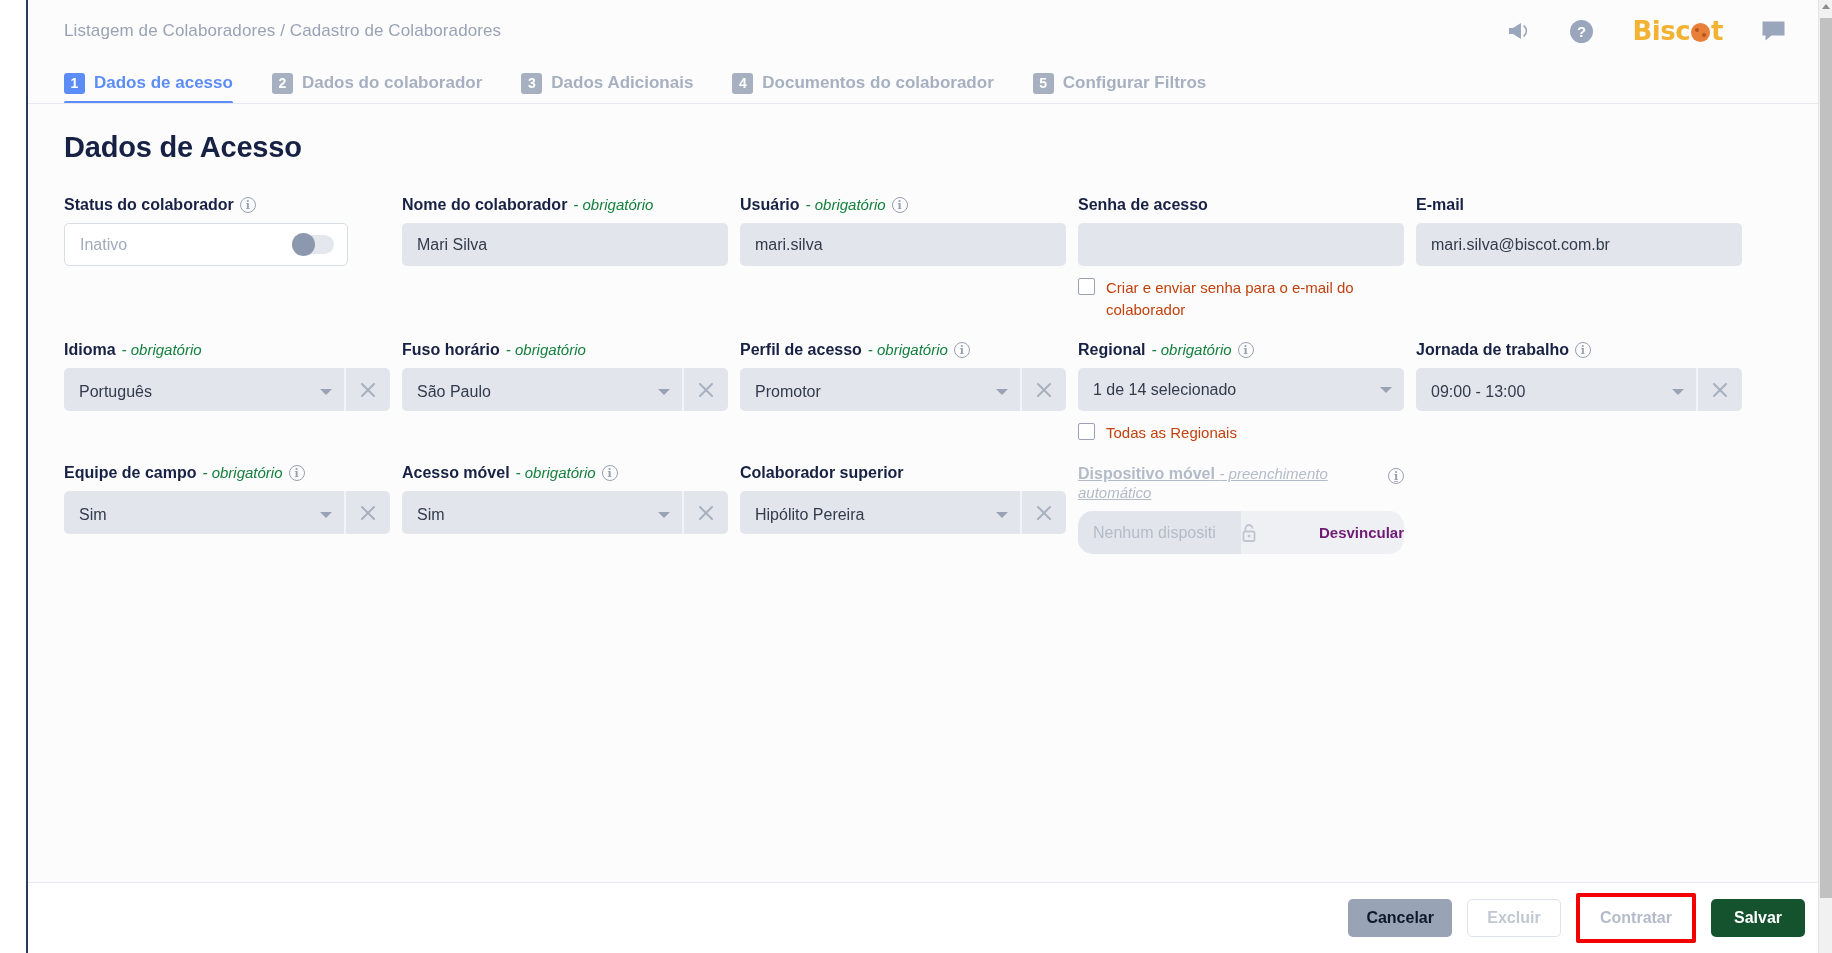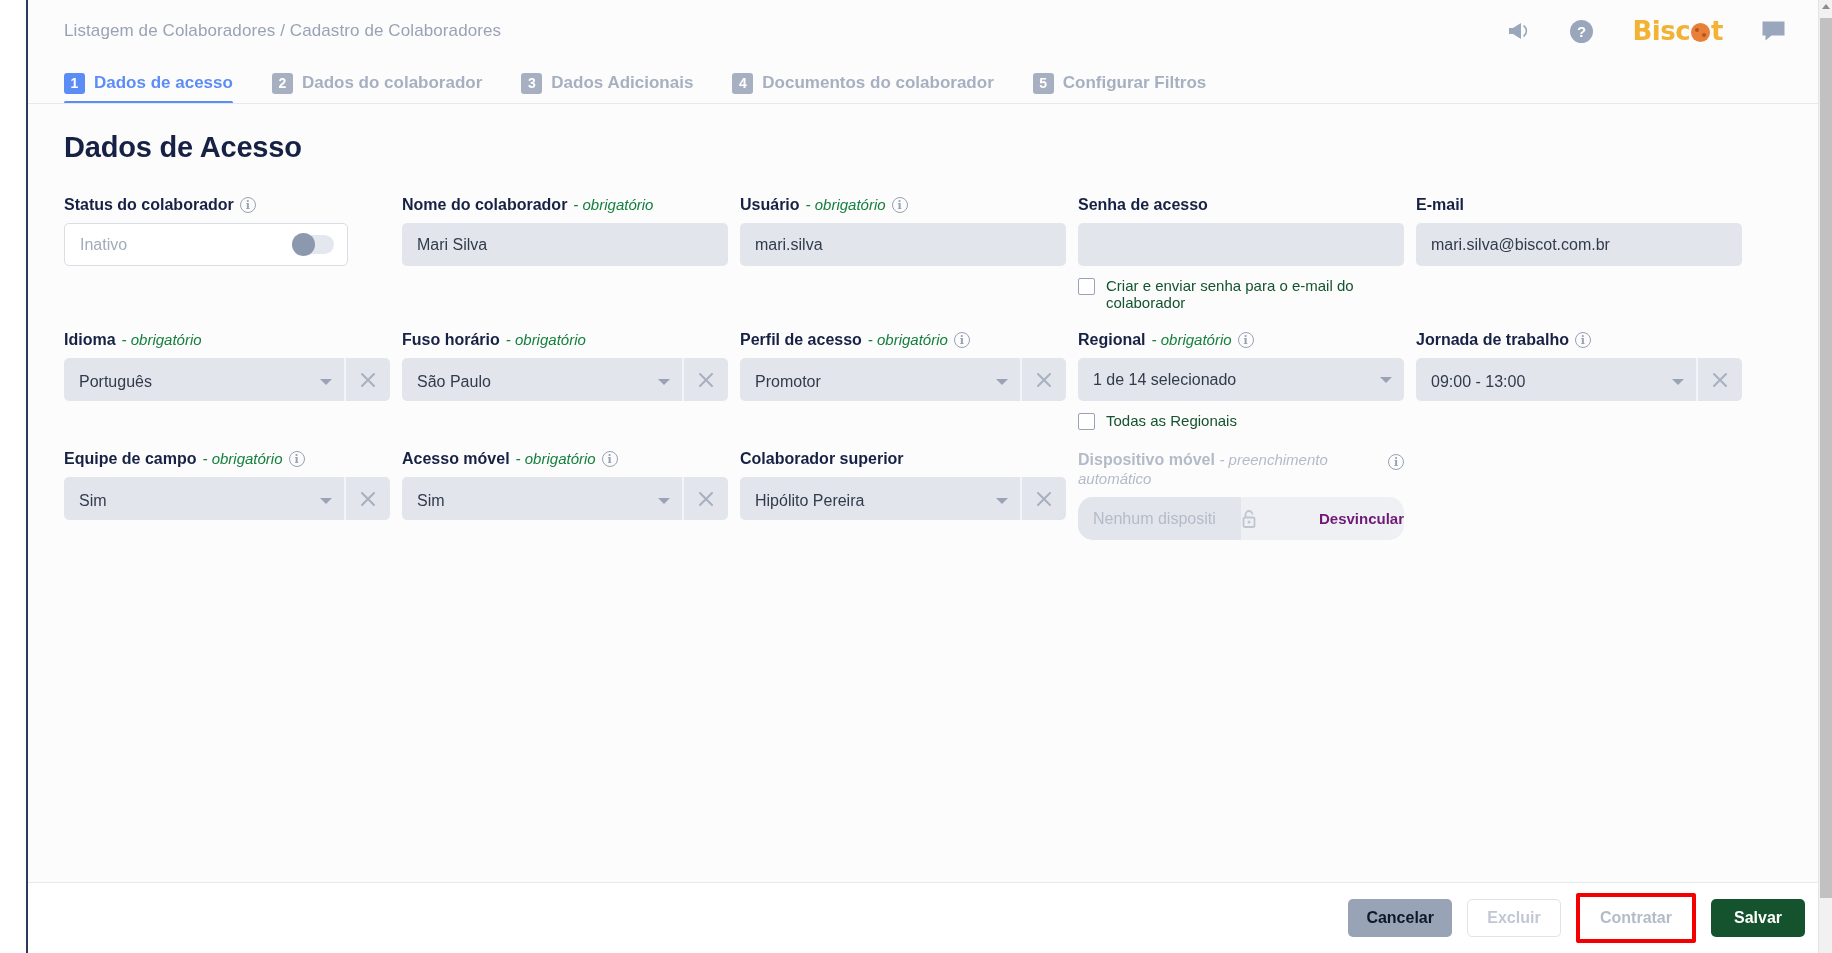--- a/index.html
+++ b/index.html
@@ -156,21 +156,21 @@
     min-height: 18px;
     flex-wrap: wrap;
   }
   .flabel .opt {
     font-weight: normal;
     font-style: italic;
     color: #15803d;
     font-size: 15px;
   }
   .flabel.muted, .flabel.muted .opt { color: #b4bbc8; }
-  .flabel.two-line { line-height: 19px; }
+  .flabel.two-line { line-height: 19px; text-decoration: underline; }
 
   .info {
     display: inline-flex;
     width: 16px; height: 16px;
     border-radius: 50%;
     border: 1.4px solid #98a1b3;
     color: #98a1b3;
     font-size: 11px;
     font-weight: bold;
     align-items: center; justify-content: center;
@@ -284,22 +284,22 @@
     width: 17px; height: 17px;
     border: 1.6px solid #9aa3b5;
     border-radius: 2px;
     background: #fff;
     flex: 0 0 17px;
     margin-top: 1px;
     cursor: pointer;
   }
   .checkline .ctext {
     font-size: 15px;
-    color: #14532d;
-    line-height: 17px;
+    color: #c2410c;
+    line-height: 22px;
   }
 
   
   .devwrap {
     display: flex;
     width: 326px;
     height: 43px;
     border-radius: 15px;
     overflow: hidden;
     background: #eef0f4;

